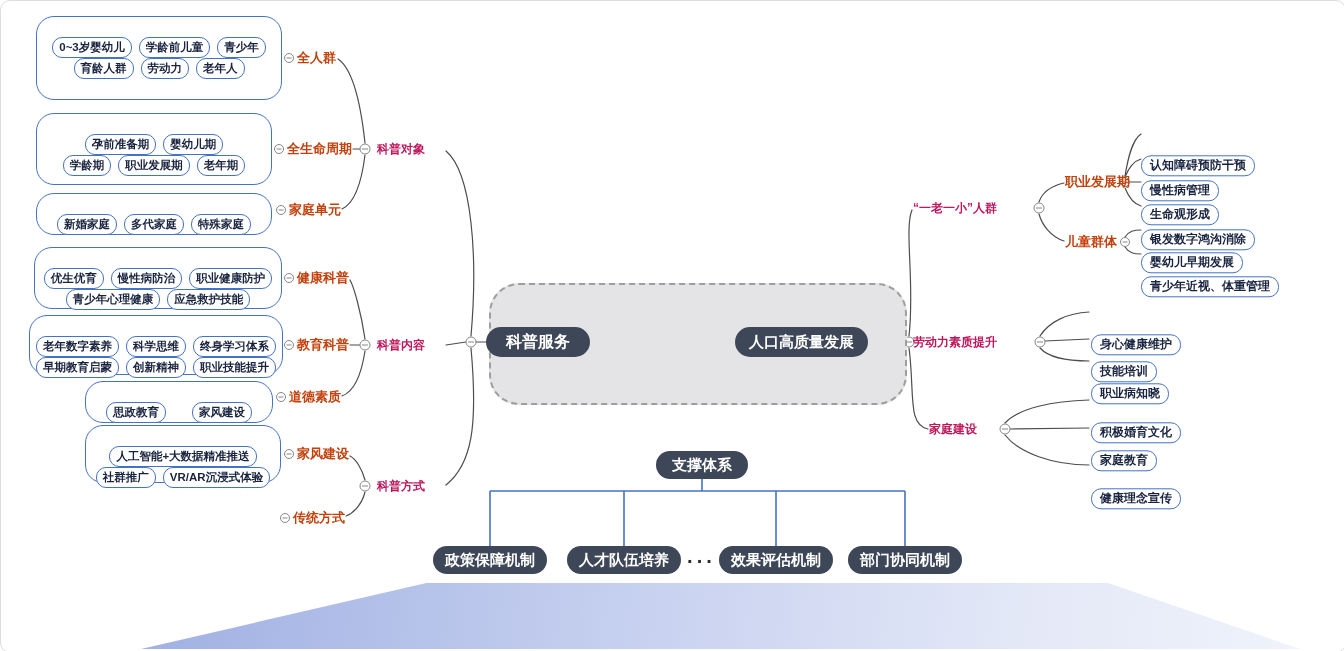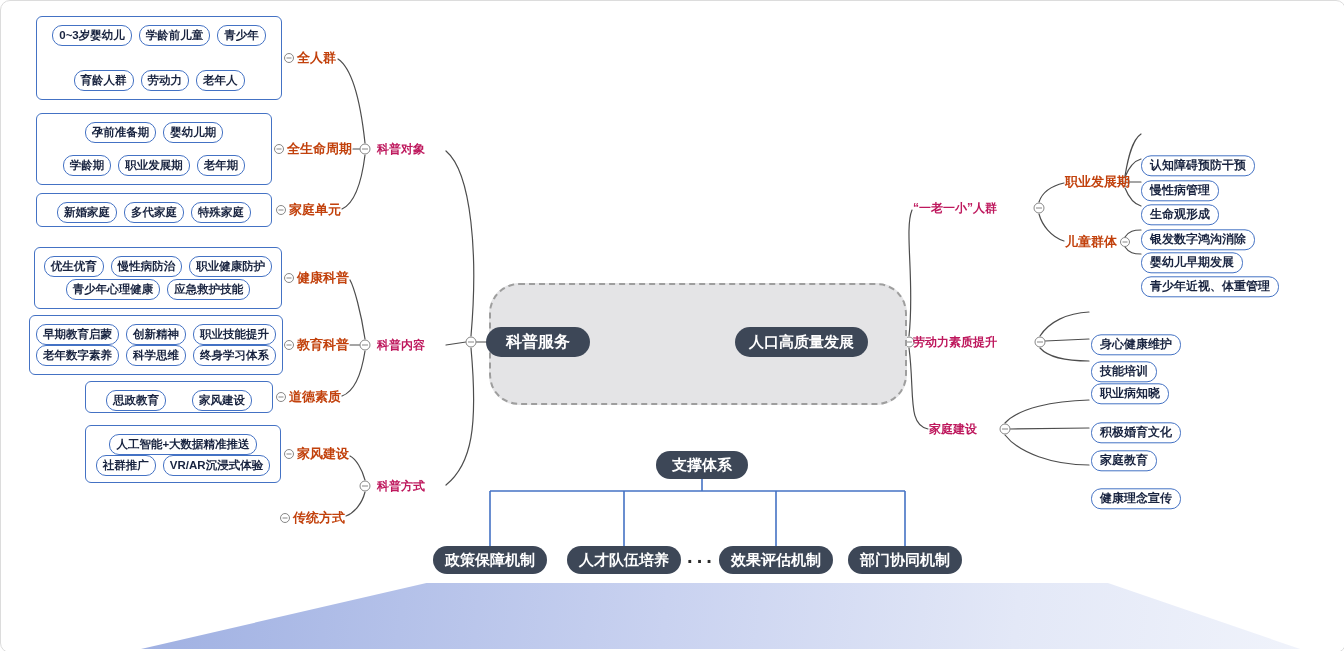--- a/index.html
+++ b/index.html
@@ -1,19 +1,19 @@
 <!DOCTYPE html>
 <html><head>
 <meta charset="utf-8">
 <style>
   html,body{margin:0;padding:0;background:#fff;}
   #frame{position:relative;width:1344px;height:651px;background:#fff;border:1px solid #dcdcdc;
          border-radius:10px;overflow:hidden;font-family:"Liberation Sans",sans-serif;}
-  .box{position:absolute;border:1.5px solid #4472c4;border-radius:6px;background:#fff;
-       display:flex;flex-direction:column;justify-content:space-between;padding:8px 3px;box-sizing:border-box;}
+  .box{position:absolute;border:1.5px solid #4472c4;border-radius:18px;background:#fff;
+       display:flex;flex-direction:column;justify-content:space-between;padding:20px 3px;box-sizing:border-box;}
   .row{display:flex;justify-content:center;align-items:center;gap:7px;}
   .pill{border:1px solid #4472c4;border-radius:10px;padding:2px 6px;font-size:11.5px;font-weight:600;
         color:#18233f;background:#fff;white-space:nowrap;line-height:1.3;}
   .sublabel{position:absolute;transform:translateY(-50%);font-size:13px;font-weight:600;color:#c2410c;white-space:nowrap;}
   .mainlabel{position:absolute;transform:translateY(-50%);font-size:12px;font-weight:700;color:#be185d;white-space:nowrap;}
   .leafpill{position:absolute;transform:translateY(-50%);border:1px solid #4472c4;border-radius:10px;
             padding:1px 8px;font-size:12px;font-weight:600;color:#18233f;background:#fff;white-space:nowrap;line-height:1.45;margin-top:33px;}
   .darkpill{position:absolute;display:flex;align-items:center;justify-content:center;background:#3d4757;
             color:#fff;border-radius:16px;font-weight:700;white-space:nowrap;}
   .core{position:absolute;border:2px dashed #9e9e9e;border-radius:30px;background:#e4e4e6;}
@@ -198,28 +198,28 @@
       <span class="pill">职业健康防护</span>
     </div>
     <div class="row">
       <span class="pill">青少年心理健康</span>
       <span class="pill">应急救护技能</span>
     </div>
   </div>
 
   <div class="box" style="left:28px;top:314px;width:254px;height:60px;">
     <div class="row">
+      <span class="pill">老年数字素养</span>
+      <span class="pill">科学思维</span>
+      <span class="pill">终身学习体系</span>
+    </div>
+    <div class="row">
       <span class="pill">早期教育启蒙</span>
       <span class="pill">创新精神</span>
       <span class="pill">职业技能提升</span>
-    </div>
-    <div class="row">
-      <span class="pill">老年数字素养</span>
-      <span class="pill">科学思维</span>
-      <span class="pill">终身学习体系</span>
     </div>
   </div>
 
   <div class="box" style="left:84px;top:380px;width:188px;height:32px;">
     <div class="row" style="gap:26px;">
       <span class="pill">思政教育</span>
       <span class="pill">家风建设</span>
     </div>
   </div>
 

